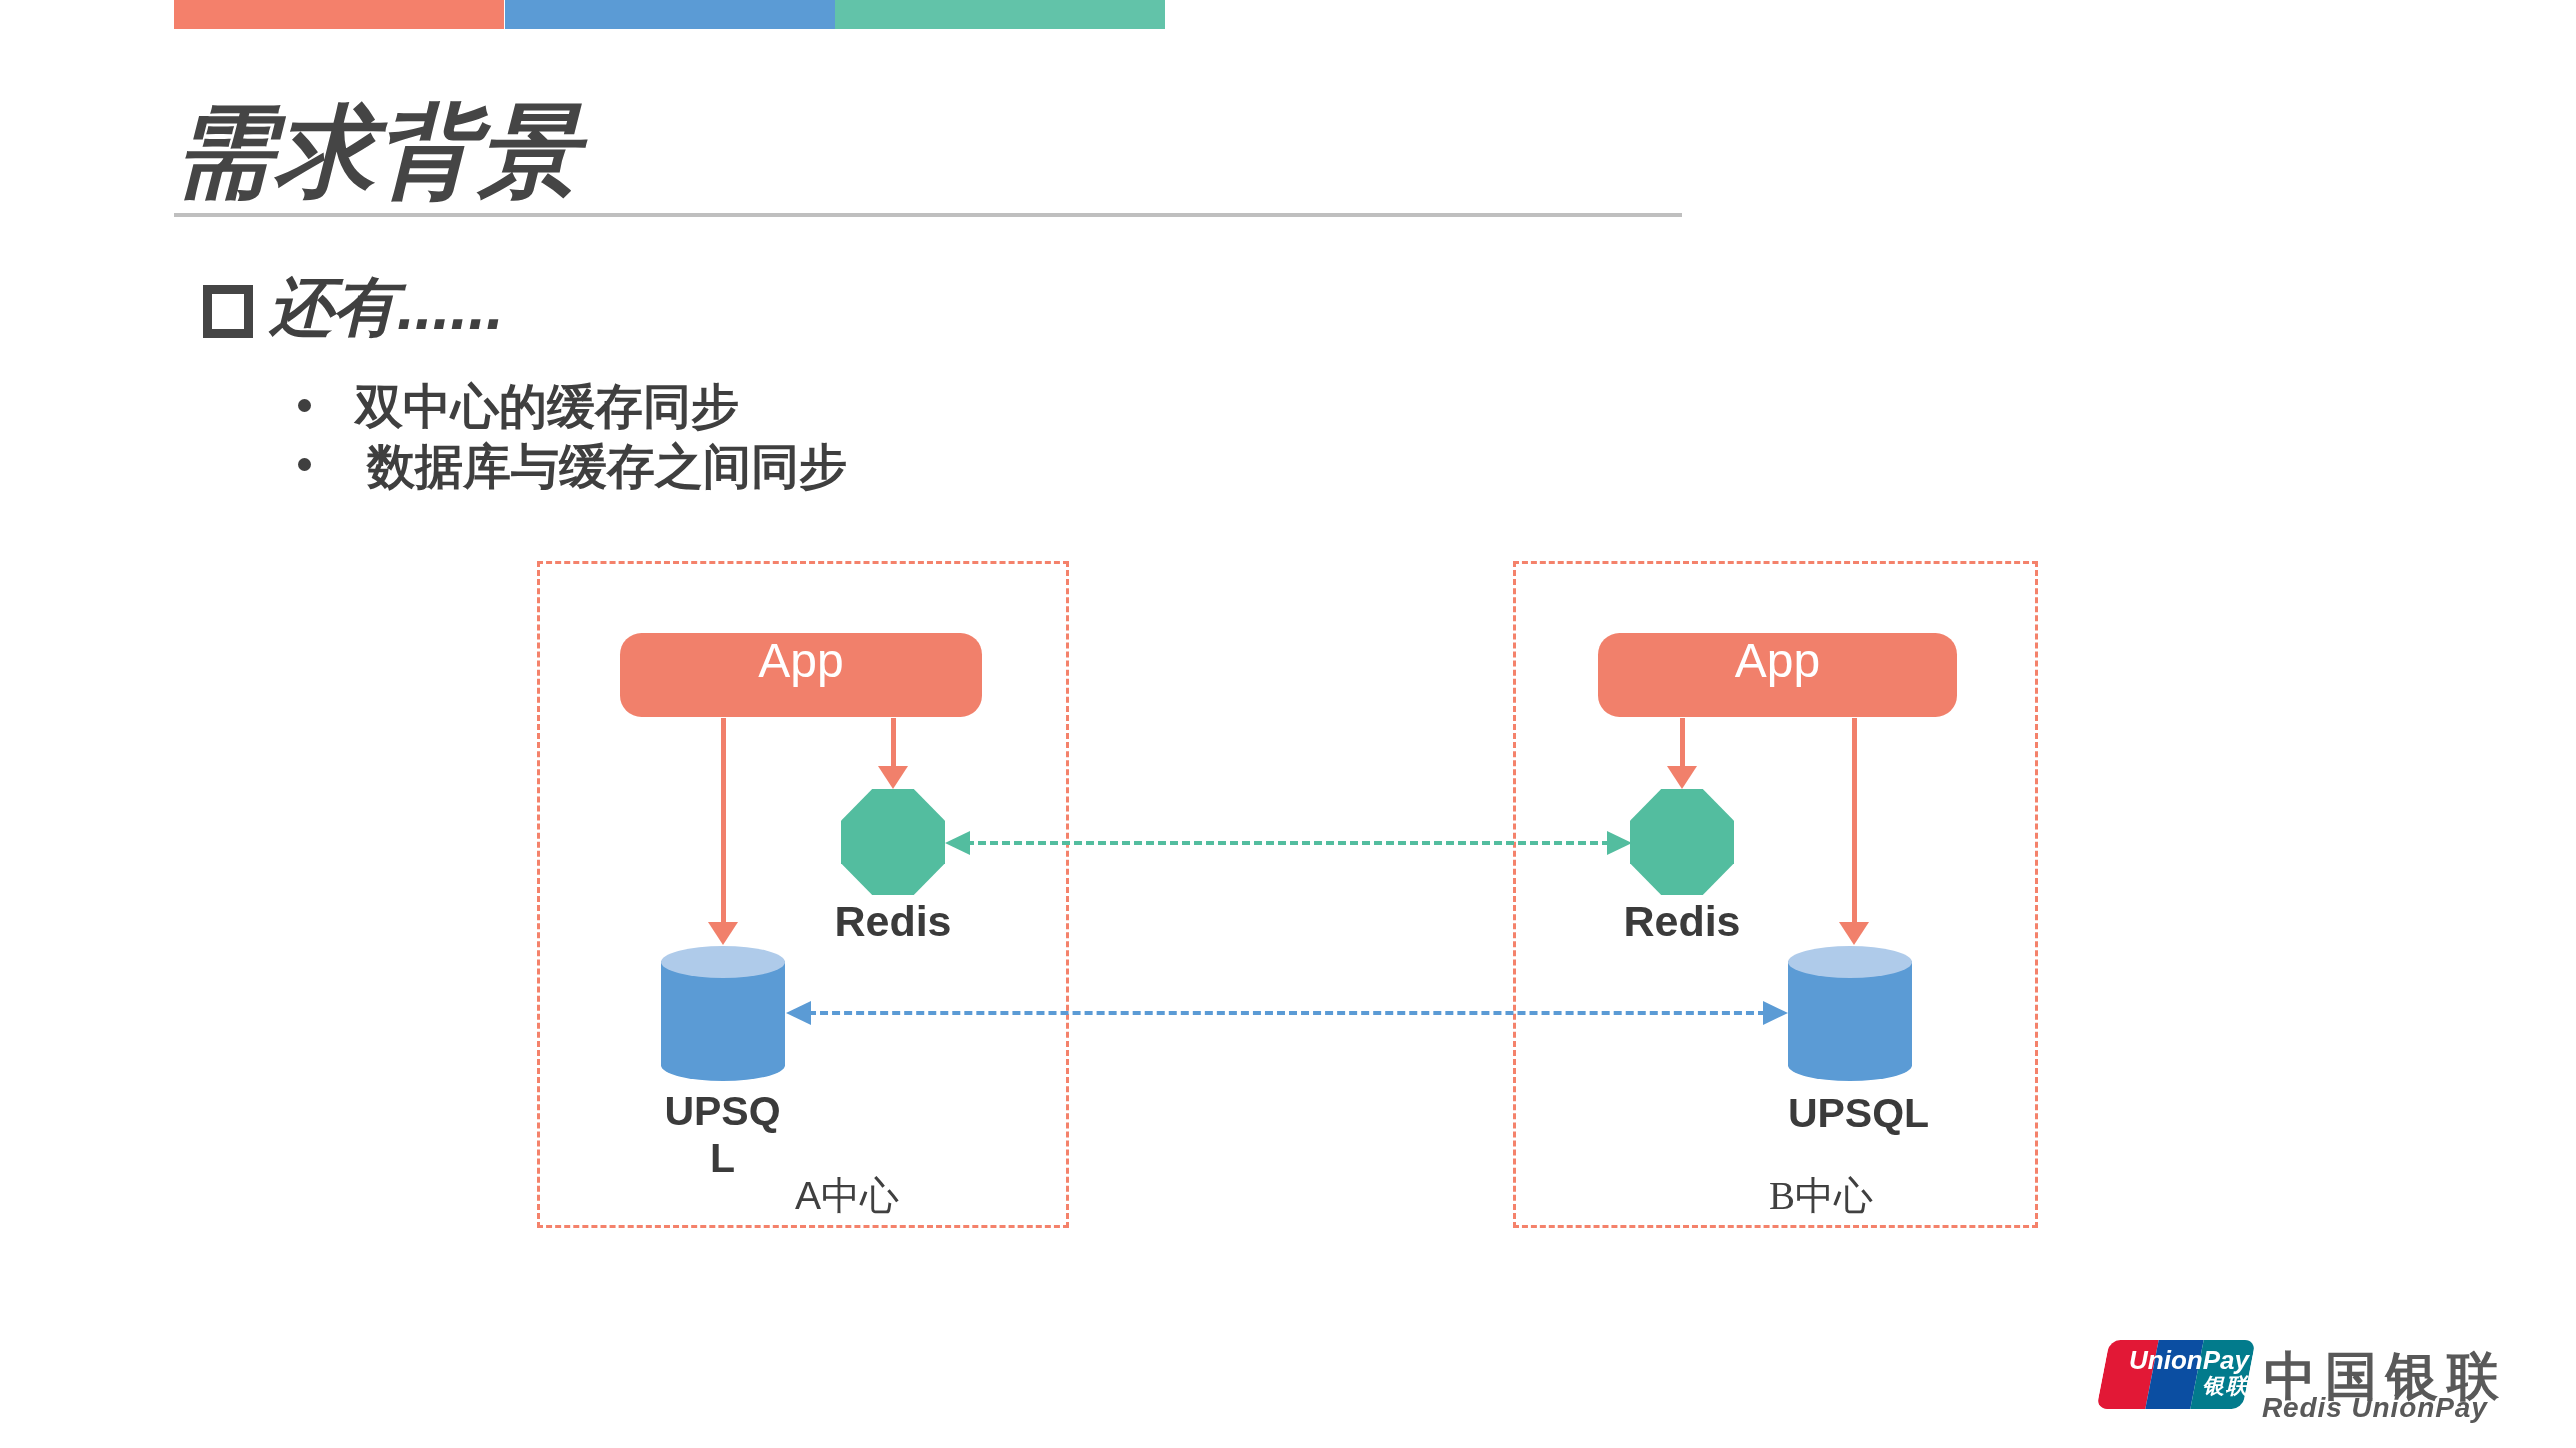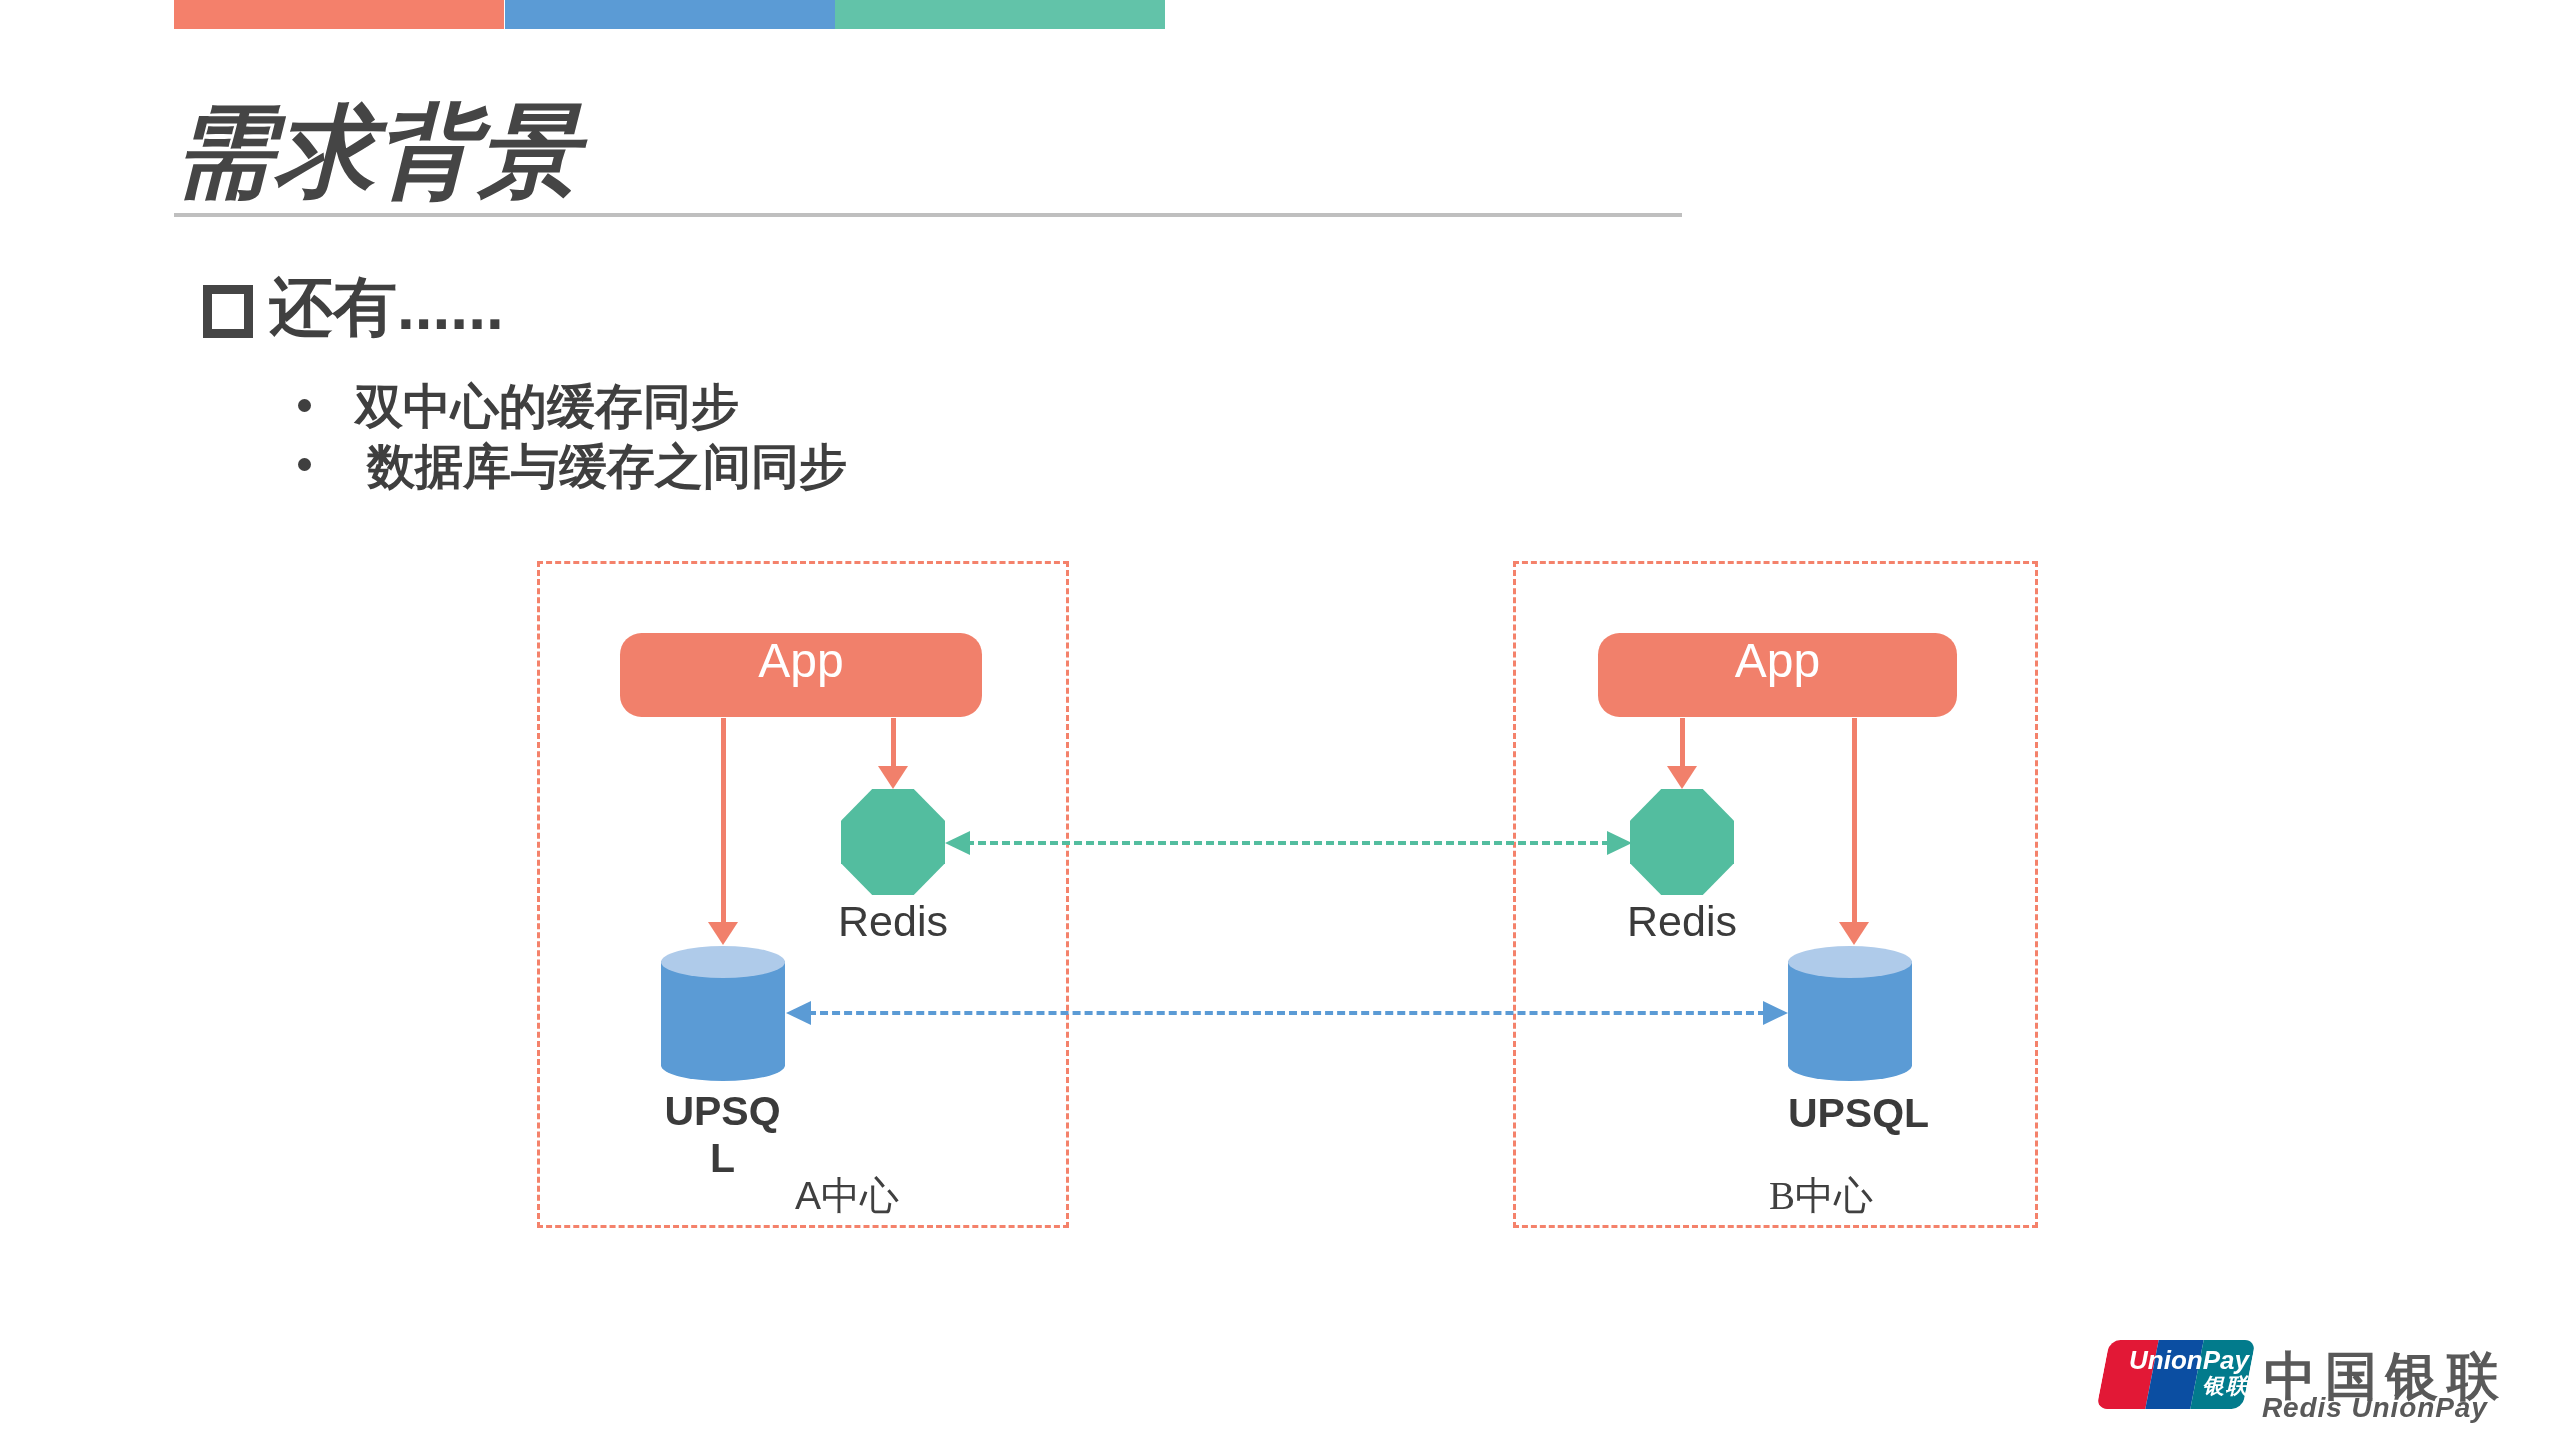--- a/index.html
+++ b/index.html
@@ -14,21 +14,21 @@
   .seg-salmon{left:174px;background:#F4806B;}
   .seg-blue{left:505px;background:#5B9BD5;}
   .seg-teal{left:835px;background:#62C3A9;}
 
   
   .title{left:173px;top:86px;font-size:100px;font-weight:700;color:#454545;letter-spacing:1.8px;font-style:italic;}
   .divider{left:174px;top:213px;width:1508px;height:3.6px;background:#BFBFBF;}
 
   
   .head-square{left:203px;top:285px;width:32px;height:35px;border:9px solid #454545;}
-  .head-text{left:269px;top:270px;font-size:64px;font-weight:700;color:#404040;line-height:75px;}
+  .head-text{left:269px;top:270px;font-size:64px;font-weight:700;color:#404040;line-height:75px;font-style:italic;}
   .bullet-dot{width:13.4px;height:13.4px;border-radius:50%;background:#3F3F3F;}
   .dot1{left:298px;top:399px;}
   .dot2{left:298px;top:458px;}
   .bullet-text{font-size:48px;font-weight:700;color:#3F3F3F;line-height:57px;}
   .bt1{left:355px;top:378px;}
   .bt2{left:367px;top:438px;}
 
   
   .dc-box{position:absolute;top:561px;height:667px;border:3.6px dashed #F4826B;box-sizing:border-box;}
   .dc-a{left:537px;width:532px;}
@@ -44,21 +44,21 @@
   .sline{position:absolute;width:4.5px;background:#F1806B;}
   .shead{position:absolute;width:0;height:0;border-left:15px solid transparent;
     border-right:15px solid transparent;border-top:23px solid #F1806B;}
 
   
   .octagon{position:absolute;top:789px;width:104px;height:106px;background:#53BD9F;
     clip-path:polygon(30% 0%,70% 0%,100% 30%,100% 70%,70% 100%,30% 100%,0% 70%,0% 30%);}
   .oct-a{left:841px;}
   .oct-b{left:1630px;}
   .redis-label{position:absolute;top:897px;width:268px;text-align:center;
-    font-size:43px;font-weight:400;color:#3B3B3B;}
+    font-size:43px;font-weight:700;color:#3B3B3B;}
   .rl-a{left:759px;}
   .rl-b{left:1548px;}
 
   
   .cyl{position:absolute;top:946px;width:124px;height:135px;}
   .cyl-a{left:661px;}
   .cyl-b{left:1788px;}
   .cyl-body{position:absolute;top:15px;left:0;width:124px;height:120px;background:#5B9BD5;
     border-radius:0 0 63px 63px / 0 0 16px 16px;}
   .cyl-top{position:absolute;top:0;left:0;width:124px;height:32px;border-radius:50%;background:#AFCBEA;}

